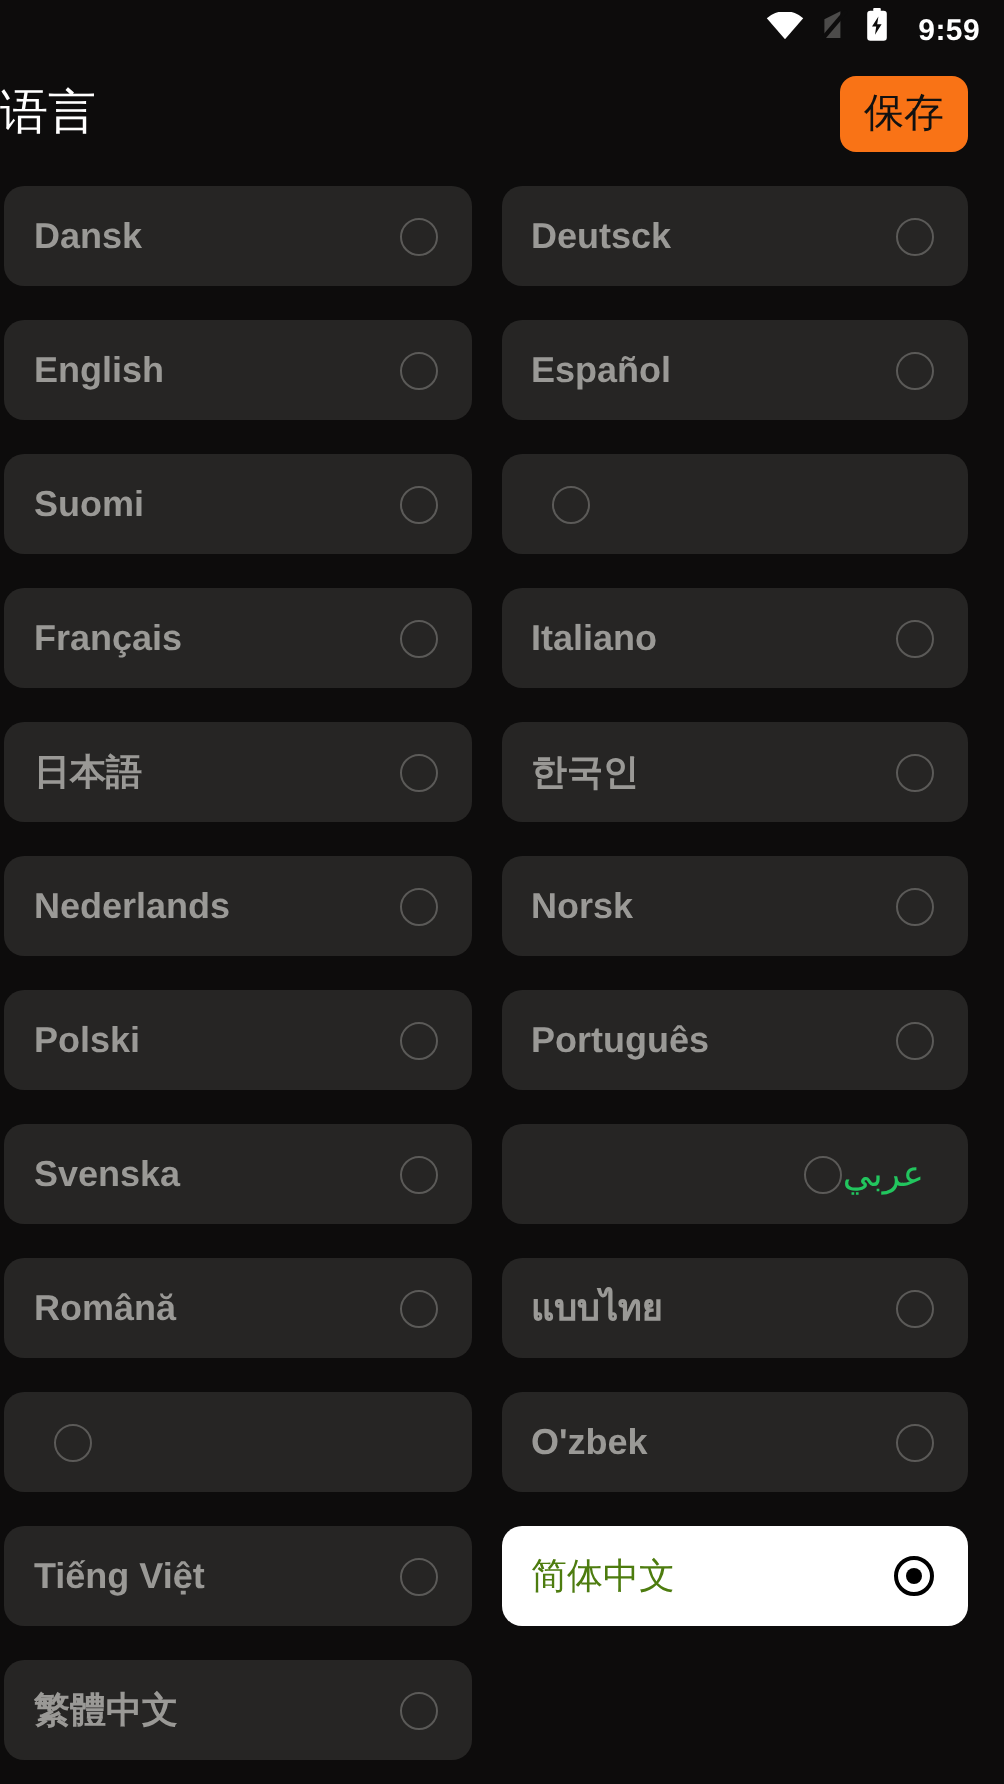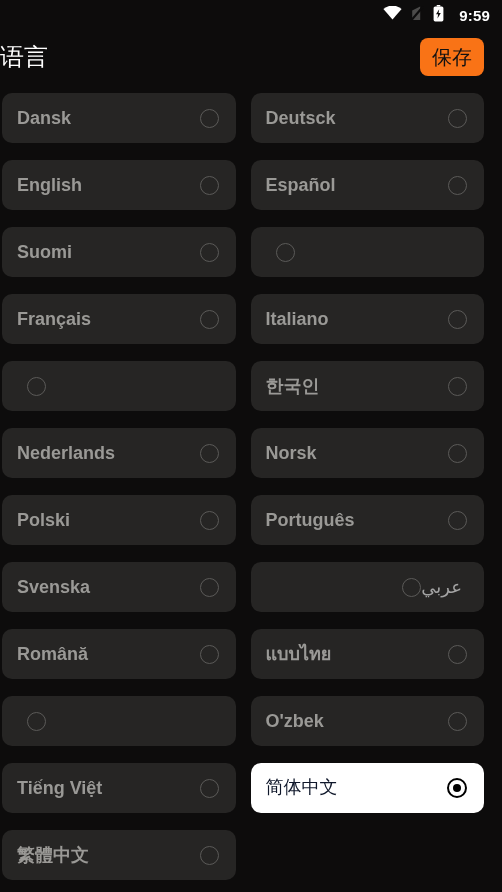--- a/index.html
+++ b/index.html
@@ -110,30 +110,29 @@
   .lang-label {
     flex: 1 1 auto;
     color: #9a9996;
     font-size: 18px;
     font-weight: bold;
     line-height: 22px;
     white-space: nowrap;
     overflow: hidden;
   }
   .lang-card.selected .lang-label {
-    color: #0f172a;
+    color: #4d7c0f;
     font-weight: normal;
-    font-family: Liberation Mono, monospace;
   }
   .lang-card.rtl .lang-label {
     text-align: right;
     flex: 0 0 auto;
     margin-right: 7px;
     font-weight: normal;
-    color: #a3a3a3;
+    color: #22c55e;
   }
   .lang-card.rtl .lang-radio { margin-left: 0; }
 
   
   .lang-radio {
     flex: 0 0 auto;
     width: 19px;
     height: 19px;
     border-radius: 50%;
     border: 1.6px solid #5b5a58;
@@ -220,20 +219,21 @@
     </div>
     <div class="lang-card">
       <span class="lang-label">Français</span>
       <span class="lang-radio"></span>
     </div>
     <div class="lang-card">
       <span class="lang-label">Italiano</span>
       <span class="lang-radio"></span>
     </div>
     <div class="lang-card">
+      <span class="lang-label">日本語</span>
       <span class="lang-radio"></span>
     </div>
     <div class="lang-card">
       <span class="lang-label">한국인</span>
       <span class="lang-radio"></span>
     </div>
     <div class="lang-card">
       <span class="lang-label">Nederlands</span>
       <span class="lang-radio"></span>
     </div>

